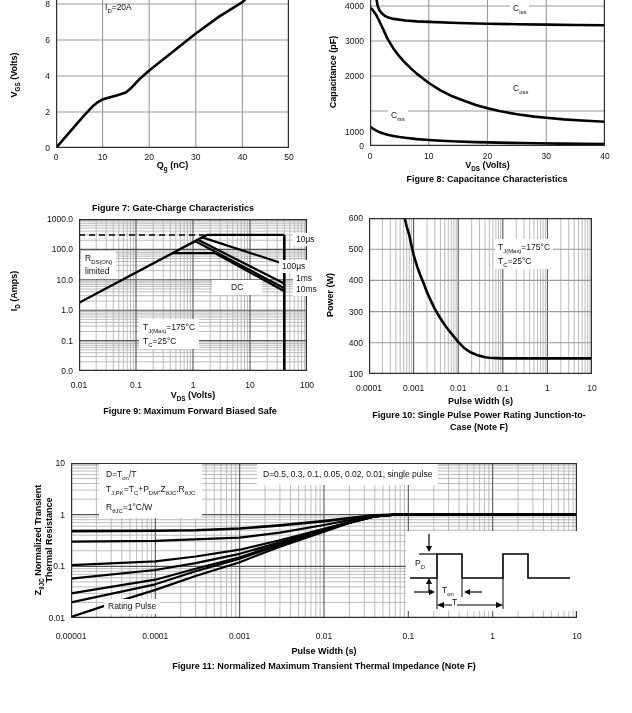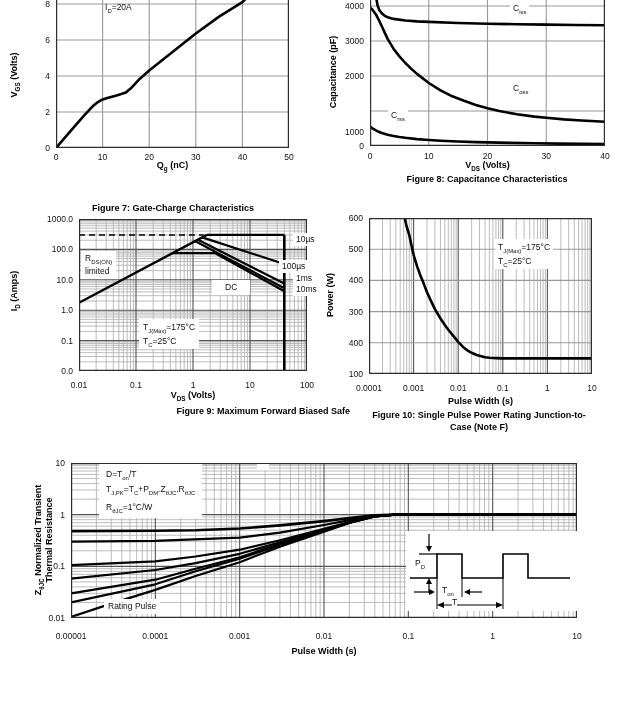--- a/index.html
+++ b/index.html
@@ -168,27 +168,27 @@
       </svg>
     <div class="vlabel" style="left:-56px;top:286px;width:140px;">I<sub>D</sub> (Amps)</div>
     <div class="ann" style="left:81px;top:251px;padding:1px 4px;">
       <div>R<sub>DS(ON)</sub></div>
       <div>limited</div>
     </div>
     <div class="ann" style="left:139px;top:319px;padding:1px 4px;line-height:14px;">
       <div>T<sub>J(Max)</sub>=175°C</div>
       <div>T<sub>C</sub>=25°C</div>
     </div>
-    <div class="ann" style="left:212px;top:280px;padding:1px 13px;">DC</div>
+    <div class="ann" style="left:212px;top:280px;padding:1px 19px;">DC</div>
     <div class="ann" style="left:293px;top:233px;padding:0 3px;">10µs</div>
     <div class="ann" style="left:279px;top:260px;padding:0 3px;">100µs</div>
     <div class="ann" style="left:293px;top:272px;padding:0 3px;">1ms</div>
     <div class="ann" style="left:293px;top:283px;padding:0 3px;">10ms</div>
     <div class="axlab" style="left:79px;top:390px;width:228px;">V<sub>DS</sub> (Volts)</div>
-    <div class="cap" style="left:30px;top:406px;width:320px;text-align:right;">Figure 9: Maximum Forward Biased Safe</div>
+    <div class="cap" style="left:30px;top:406px;width:320px;">Figure 9: Maximum Forward Biased Safe</div>
   </section>
 
   <section>
     <svg class="plot" width="223" height="156" style="left: 369px; top: 218px;">
         <line x1="13.425937806613565" y1="0" x2="13.425937806613565" y2="156" stroke="#b4b4b4" stroke-width="0.9"></line>
         <line x1="21.279607960496953" y1="0" x2="21.279607960496953" y2="156" stroke="#b4b4b4" stroke-width="0.9"></line>
         <line x1="26.85187561322713" y1="0" x2="26.85187561322713" y2="156" stroke="#b4b4b4" stroke-width="0.9"></line>
         <line x1="31.174062193386437" y1="0" x2="31.174062193386437" y2="156" stroke="#b4b4b4" stroke-width="0.9"></line>
         <line x1="34.705545767110515" y1="0" x2="34.705545767110515" y2="156" stroke="#b4b4b4" stroke-width="0.9"></line>
         <line x1="37.69137258463586" y1="0" x2="37.69137258463586" y2="156" stroke="#b4b4b4" stroke-width="0.9"></line>
@@ -352,20 +352,21 @@
     <div class="vlabel" style="left:-66px;top:529px;width:220px;line-height:11px;">
       <div>Z<sub>θJC</sub> Normalized Transient</div>
       <div>Thermal Resistance</div>
     </div>
     <div class="ann" style="left:99px;top:464px;padding:3px 7px;line-height:15px;">
       <div>D=T<sub>on</sub>/T</div>
       <div>T<sub>J,PK</sub>=T<sub>C</sub>+P<sub>DM</sub>.Z<sub>θJC</sub>.R<sub>θJC</sub></div>
       <div style="margin-top:3px;">R<sub>θJC</sub>=1°C/W</div>
     </div>
     <div class="ann" style="left:257px;top:464px;padding:3px 6px;line-height:15px;">
+      <div>D=0.5, 0.3, 0.1, 0.05, 0.02, 0.01, single pulse</div>
     </div>
     <div class="ann" style="left:104px;top:599px;padding:1px 4px;">Rating Pulse</div>
 
     <div class="inset" style="left:406px;top:531px;width:172px;height:80px;">
       <svg width="172" height="80">
         <path d="M4 47 H31 V23 H56 V47 H97 V23 H122 V47 H164" fill="none" stroke="#000" stroke-width="1.6"></path>
         <path d="M13 23 H31" fill="none" stroke="#000" stroke-width="1.2"></path>
         <path d="M31 47 V78 M56 47 V66 M97 47 V78" fill="none" stroke="#000" stroke-width="1"></path>
         <path d="M23 3 V16" fill="none" stroke="#000" stroke-width="1.2"></path>
         <polygon points="20,15 26,15 23,21" fill="#000"></polygon>
@@ -378,20 +379,21 @@
         <path d="M34 74 H94" fill="none" stroke="#000" stroke-width="1.2"></path>
         <polygon points="38,71 38,77 31,74" fill="#000"></polygon>
         <polygon points="90,71 90,77 97,74" fill="#000"></polygon>
       </svg>
       <div class="lbl" style="left:9px;top:27px;">P<sub>D</sub></div>
       <div class="lbl" style="left:36px;top:54px;">T<sub>on</sub></div>
       <div class="lbl" style="left:46px;top:66px;">T</div>
     </div>
 
     <div class="axlab" style="left:71px;top:646px;width:506px;">Pulse Width (s)</div>
+    <div class="cap" style="left:71px;top:661px;width:506px;">Figure 11: Normalized Maximum Transient Thermal Impedance (Note F)</div>
   </section>
 
 <span class="tick" style="left: 56px; top: 152px; transform: translateX(-50%);">0</span>
     <span class="tick" style="left: 102.6px; top: 152px; transform: translateX(-50%);">10</span>
     <span class="tick" style="left: 149.2px; top: 152px; transform: translateX(-50%);">20</span>
     <span class="tick" style="left: 195.8px; top: 152px; transform: translateX(-50%);">30</span>
     <span class="tick" style="left: 242.4px; top: 152px; transform: translateX(-50%);">40</span>
     <span class="tick" style="left: 289px; top: 152px; transform: translateX(-50%);">50</span>
     <span class="tick" style="right: 582px; top: -1.03893px;">8</span>
     <span class="tick" style="right: 582px; top: 34.9708px;">6</span>

